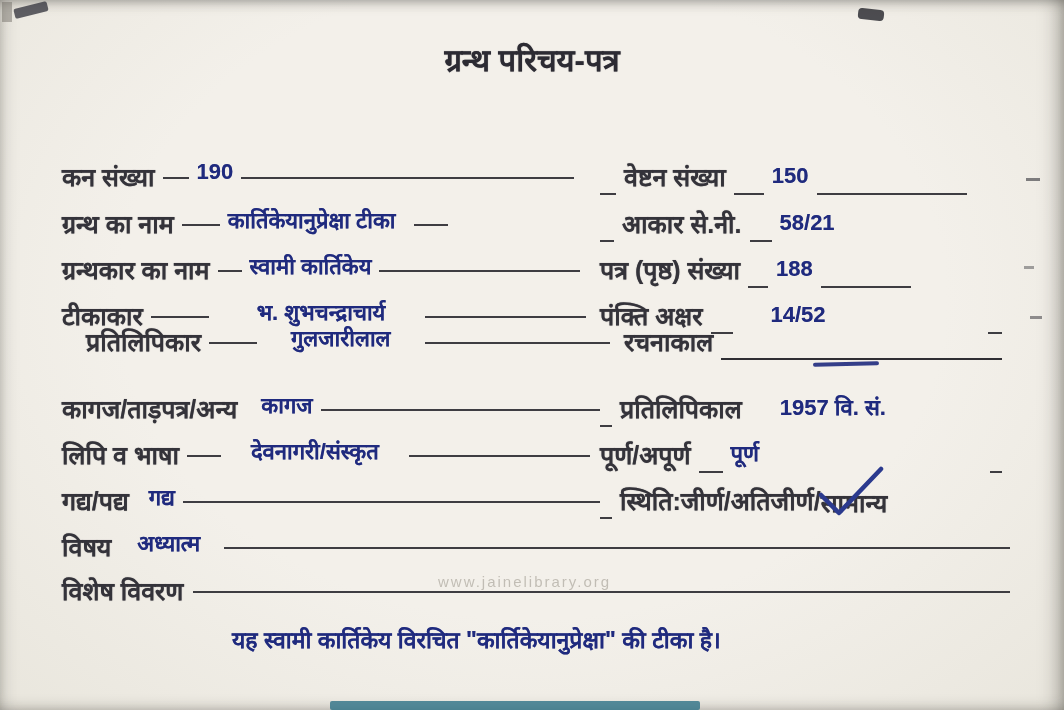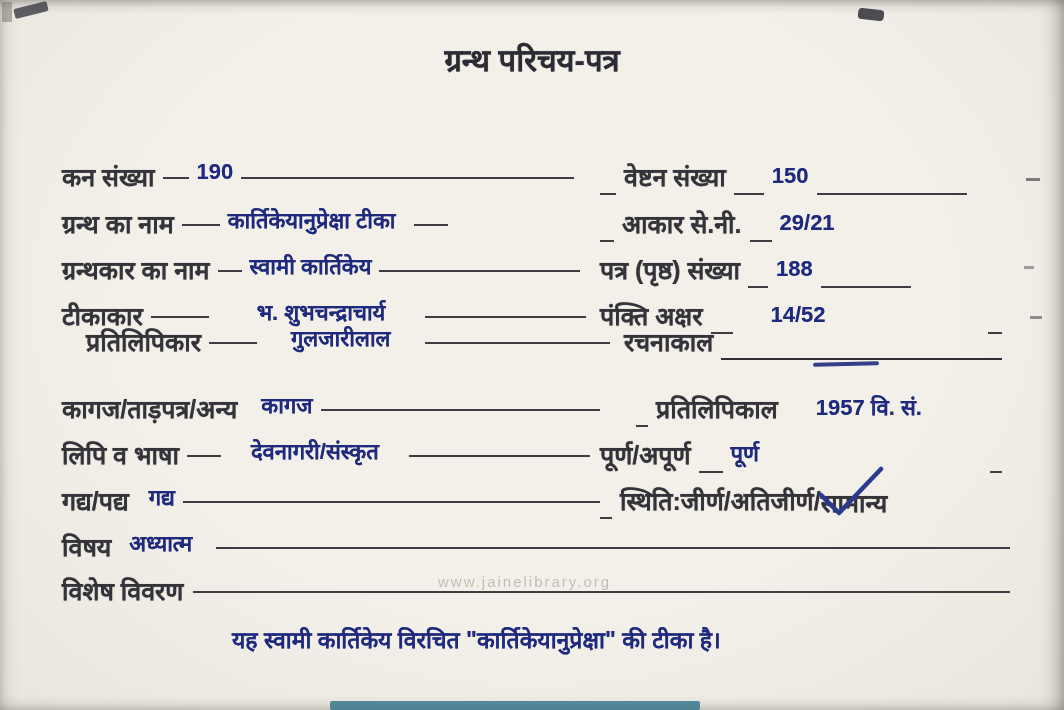--- a/index.html
+++ b/index.html
@@ -89,21 +89,21 @@
     <div class="cellL">
       <span class="lbl">ग्रन्थ का नाम</span>
       <span class="ln" style="width:38px;"></span>
       <span class="val">कार्तिकेयानुप्रेक्षा टीका</span>
       <span class="ln" style="width:34px;margin-left:18px;"></span>
     </div>
     <div class="cellR">
       <span class="ln" style="width:14px;margin-left:0;"></span>
       <span class="lbl">आकार से.नी.</span>
       <span class="ln" style="width:22px;"></span>
-      <span class="val">29/21</span>
+      <span class="val">58/21</span>
     </div>
   </div>
 
   <div class="row" style="top:253px;">
     <div class="cellL">
       <span class="lbl">ग्रन्थकार का नाम</span>
       <span class="ln" style="width:24px;"></span>
       <span class="val">स्वामी कार्तिकेय</span>
       <span class="ln f" style="margin-right:20px;"></span>
     </div>
@@ -138,21 +138,21 @@
       <span class="ln f" style="margin-right:14px;margin-left:34px;"></span>
     </div>
     <div class="cellR">
       <span class="lbl">रचनाकाल</span>
       <span class="lnwrap f">
         <span class="blue-dash"></span>
       </span>
     </div>
   </div>
 
-  <div class="row" style="top:392px;gap:36px;">
+  <div class="row" style="top:392px;">
     <div class="cellL">
       <span class="lbl">कागज/ताड़पत्र/अन्य</span>
       <span class="val" style="margin-left:24px;">कागज</span>
       <span class="ln f" style="margin-right:0;"></span>
     </div>
     <div class="cellR">
       <span class="ln" style="width:12px;margin-left:0;"></span>
       <span class="lbl">प्रतिलिपिकाल</span>
       <span class="val" style="margin-left:38px;">1957 वि. सं.</span>
     </div>
@@ -186,21 +186,21 @@
         <span class="lbl">सामान्य</span>
         <svg class="check-svg" width="72" height="58" viewBox="0 0 72 58">
           <polyline points="6,32 24,50 66,6" fill="none" stroke="#2b3a8e" stroke-width="4.5" stroke-linecap="round" stroke-linejoin="round"></polyline>
         </svg>
       </span>
     </div>
   </div>
 
   <div class="row" style="top:530px;">
     <span class="lbl">विषय</span>
-    <span class="val" style="margin-left:18px;">अध्यात्म</span>
+    <span class="val" style="margin-left:26px;">अध्यात्म</span>
     <span class="ln f" style="margin-left:24px;margin-right:0;"></span>
   </div>
 
   <div class="watermark">www.jainelibrary.org</div>
 
   <div class="row" style="top:574px;">
     <span class="lbl">विशेष विवरण</span>
     <span class="ln f" style="margin-left:10px;margin-right:0;"></span>
   </div>
   <div class="details-val">यह स्वामी कार्तिकेय विरचित "कार्तिकेयानुप्रेक्षा" की टीका है।</div>

